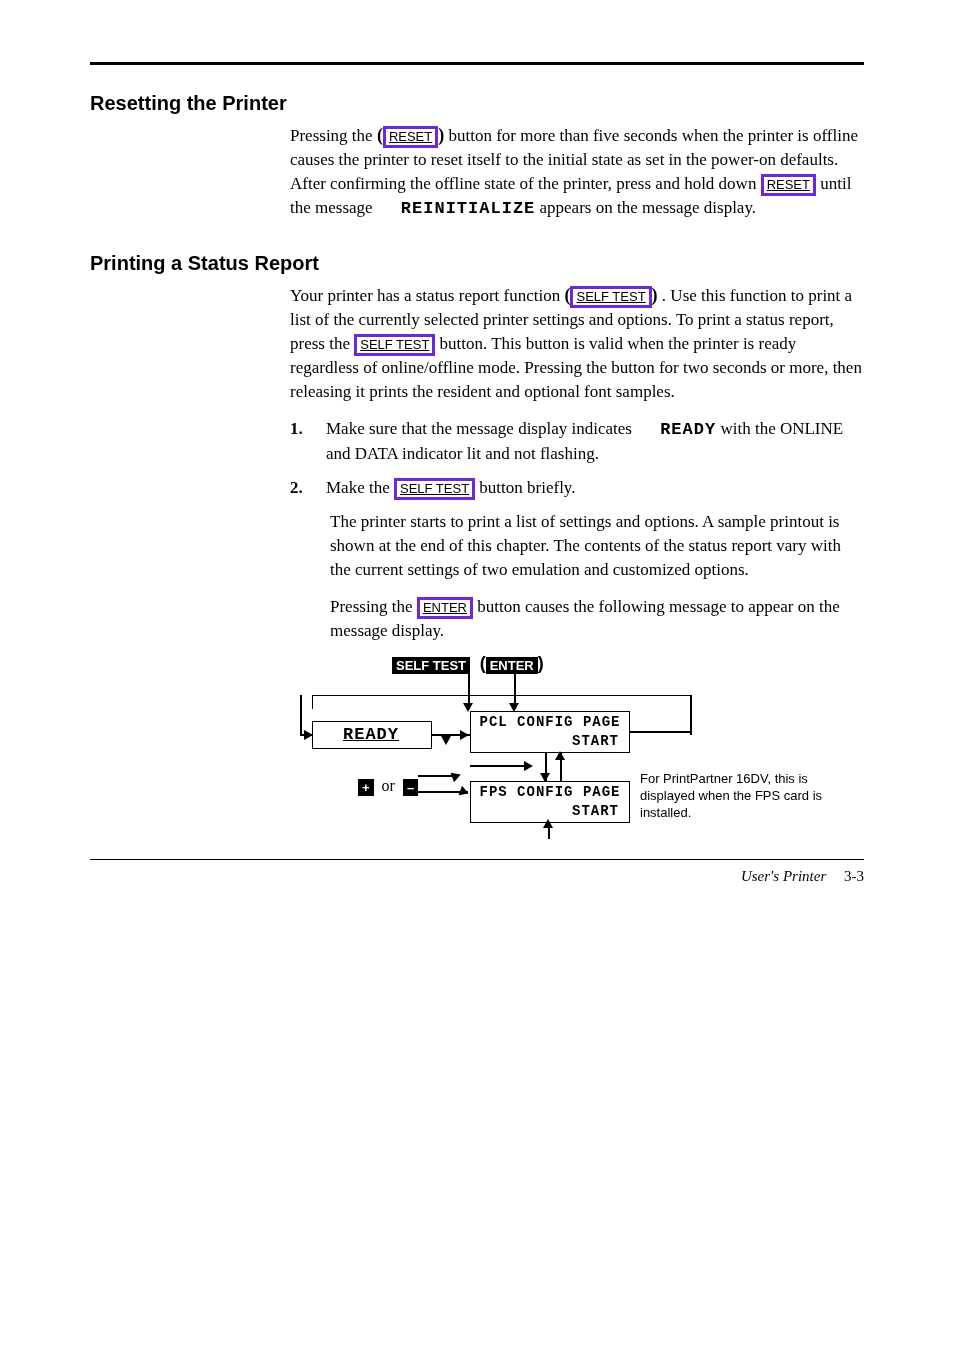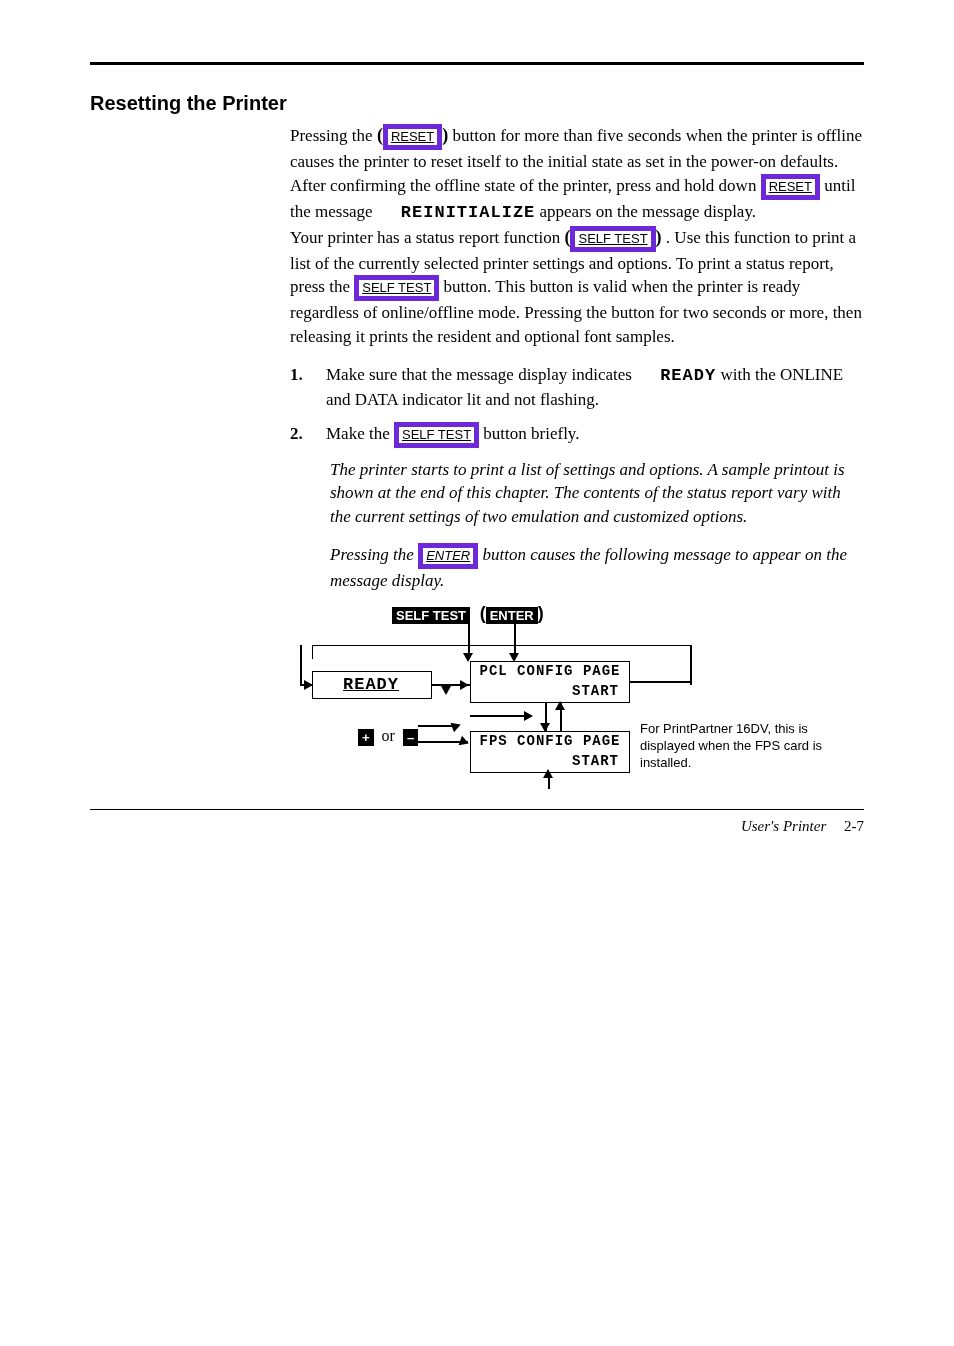--- a/index.html
+++ b/index.html
@@ -44,25 +44,24 @@
     font-size: 20px;
     margin: 22px 0 6px 0;
   }
   .content {
     margin-left: 200px;
     font-size: 17px;
   }
   .indent-para {
     margin-left: 240px;
     margin-right: 8px;
-    font-style: italic;
   }
   .key {
     display: inline-block;
-    border: 5px solid #6d28d9;
+    border: 3px solid #6d28d9;
     font-family: Arial, Helvetica, sans-serif;
     font-size: 13px;
     padding: 0px 3px;
     line-height: 16px;
     text-decoration: underline;
     vertical-align: baseline;
   }
   .key-inv {
     display: inline-block;
     background: #000;
@@ -151,20 +150,21 @@
   <div class="content">
     <span>Pressing the </span>
     <span class="bparen">(</span><span class="key">RESET</span><span class="bparen">)</span>
     <span> button for more than five seconds when the printer is offline causes the printer to reset itself to the initial state as set in the power-on defaults. After confirming the offline state of the printer, press and hold down </span>
     <span class="key">RESET</span>
     <span> until the message </span>
     <span class="lcd">REINITIALIZE</span>
     <span> appears on the message display.</span>
   </div>
 
+  <div class="section-title" style="margin-top:28px">Printing a Status Report</div>
   <div class="content">
     <span>Your printer has a status report function </span>
     <span class="bparen">(</span><span class="key">SELF TEST</span><span class="bparen">)</span>
     <span>. Use this function to print a list of the currently selected printer settings and options. To print a status report, press the </span>
     <span class="key">SELF TEST</span>
     <span> button. This button is valid when the printer is ready regardless of online/offline mode. Pressing the button for two seconds or more, then releasing it prints the resident and optional font samples.</span>
   </div>
 
   <div class="step-block" style="margin-top:14px">
     <div class="step-row">
@@ -256,15 +256,15 @@
 
     <div class="arrow-line" style="left:248px; top:180px; width:2px; height:16px;"></div>
     <div class="arrow-head ah-up" style="left:243px; top:176px;"></div>
 
     <div class="d-legend">For PrintPartner 16DV, this is displayed when the FPS card is installed.</div>
   </div>
 
   <hr class="bottom-rule">
   <div class="page-foot">
     <span>User's Printer</span>
-    <span class="pnum">2-7</span>
+    <span class="pnum">3-3</span>
   </div>
 </div>
 
 </body></html>

